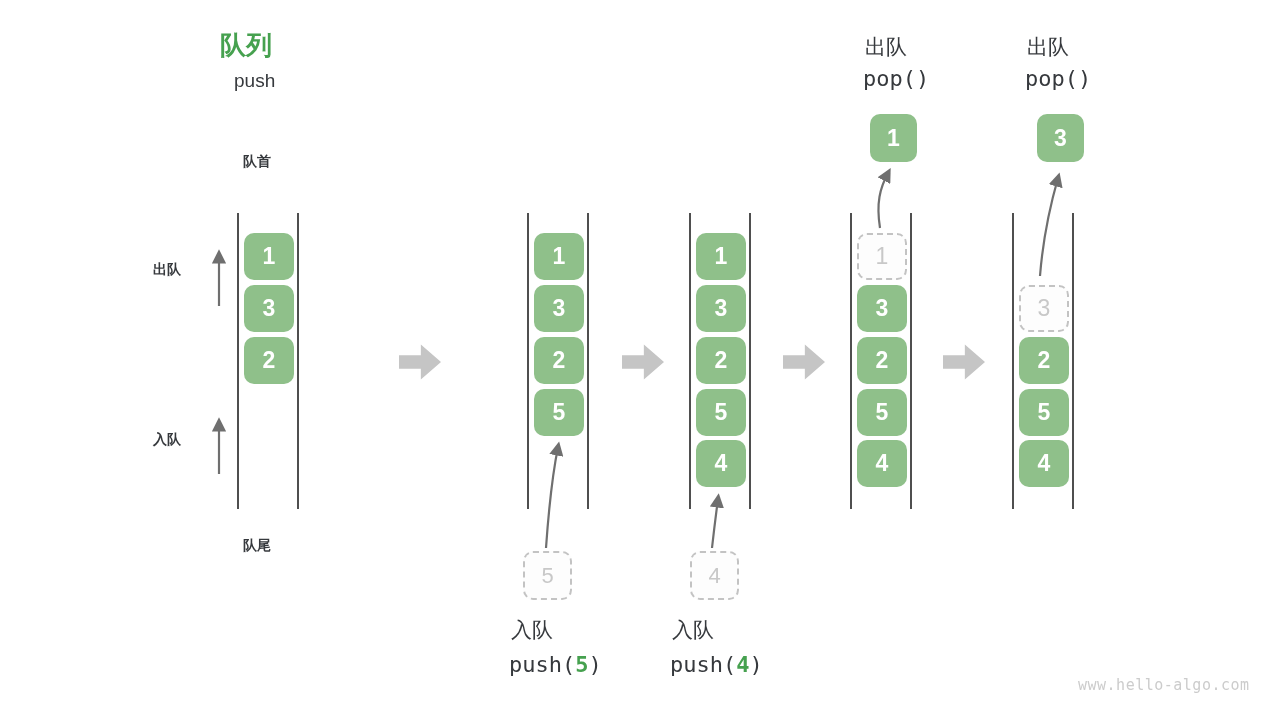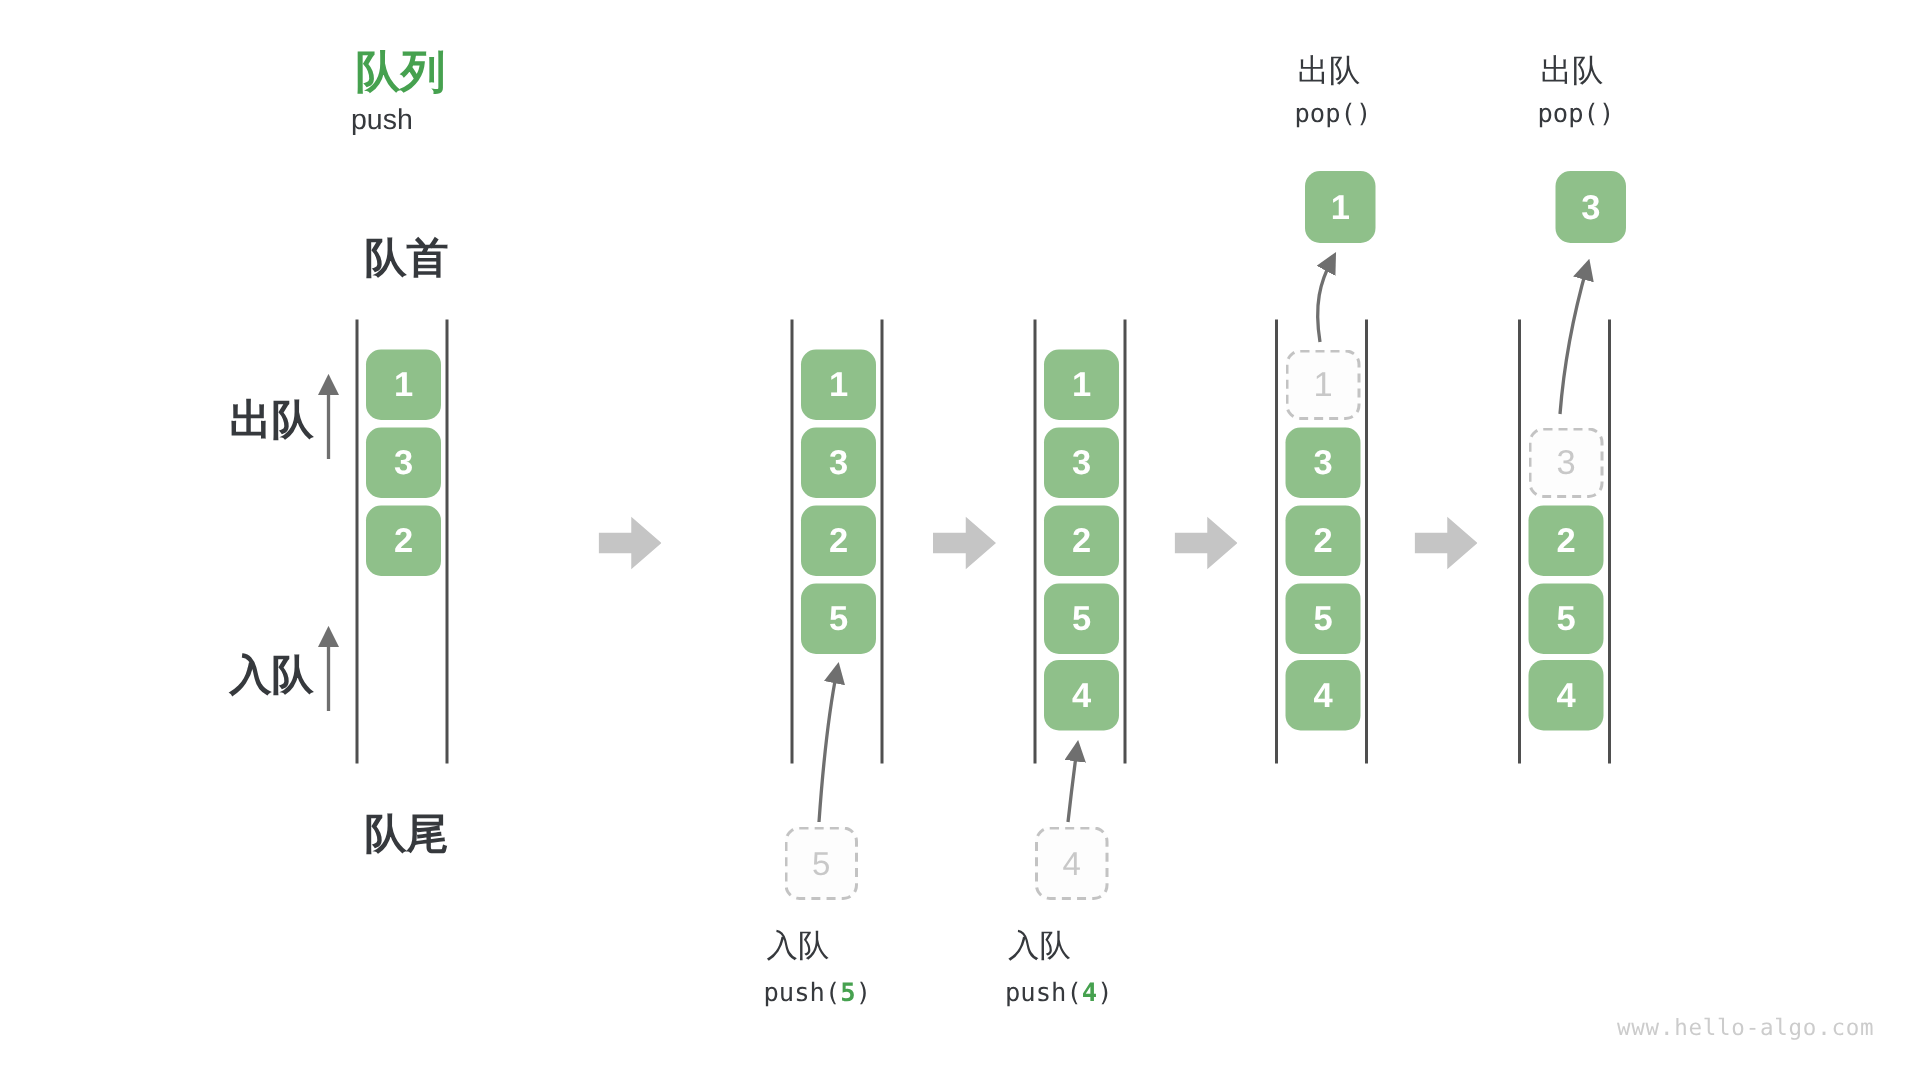--- a/index.html
+++ b/index.html
@@ -3,23 +3,23 @@
 <meta charset="utf-8">
 <style>
   * { margin:0; padding:0; box-sizing:border-box; }
   html,body { background:#ffffff; }
   body { font-family:"Liberation Sans","DejaVu Sans",sans-serif; color:#36393d; }
   #canvas { position:relative; width:1280px; height:720px; background:#ffffff; overflow:hidden; }
 
   .abs { position:absolute; }
 
   
-  .title-zh { left:237px; top:28px; font-size:30px; font-weight:700; color:var(--accent-green,#46a14f); }
+  .title-zh { left:220px; top:28px; font-size:26px; font-weight:700; color:var(--accent-green,#46a14f); }
   .title-en { left:234px; top:70px; font-size:19px; color:#36393d; }
-  .lbl { font-size:28px; font-weight:700; color:#36393d; white-space:nowrap; }
+  .lbl { font-size:14px; font-weight:700; color:#36393d; white-space:nowrap; }
   .lbl-front   { left:243px; top:153px; }
   .lbl-rear    { left:243px; top:537px;font-family:Liberation Serif, serif; }
   .lbl-deq     { left:153px; top:261px; }
   .lbl-enq     { left:153px; top:431px; }
 
   
   .rails { position:absolute; top:213px; width:62px; height:296px;
            border-left:2px solid #4f4f4f; border-right:2px solid #4f4f4f; }
 
   
@@ -34,21 +34,21 @@
              border-radius:10px; background:#fdfdfd; color:#c8c8c8; font-size:22px;
              display:flex; align-items:center; justify-content:center; }
 
   
   .block-arrow { position:absolute; top:343px; width:42px; height:38px; background:#c5c5c5;
                  clip-path:polygon(0 32%,52% 32%,52% 4%,100% 50%,52% 96%,52% 68%,0 68%); }
 
   
   .op-zh { position:absolute; font-size:21px; color:#36393d; white-space:nowrap; }
   .op-code { position:absolute; font-family:"DejaVu Sans Mono","Liberation Mono",monospace;
-             font-size:17px; color:#36393d; white-space:nowrap; }
+             font-size:22px; color:#36393d; white-space:nowrap; }
   .op-code .arg { color:var(--accent-green,#46a14f); font-weight:700; }
 
   .watermark { left:1078px; top:676px; font-family:"DejaVu Sans Mono","Liberation Mono",monospace;
                font-size:15px; color:#cccccc; letter-spacing:0.5px; }
 
   svg.overlay { position:absolute; left:0; top:0; width:1280px; height:720px; pointer-events:none; }
 </style>
 </head>
 <body>
 

